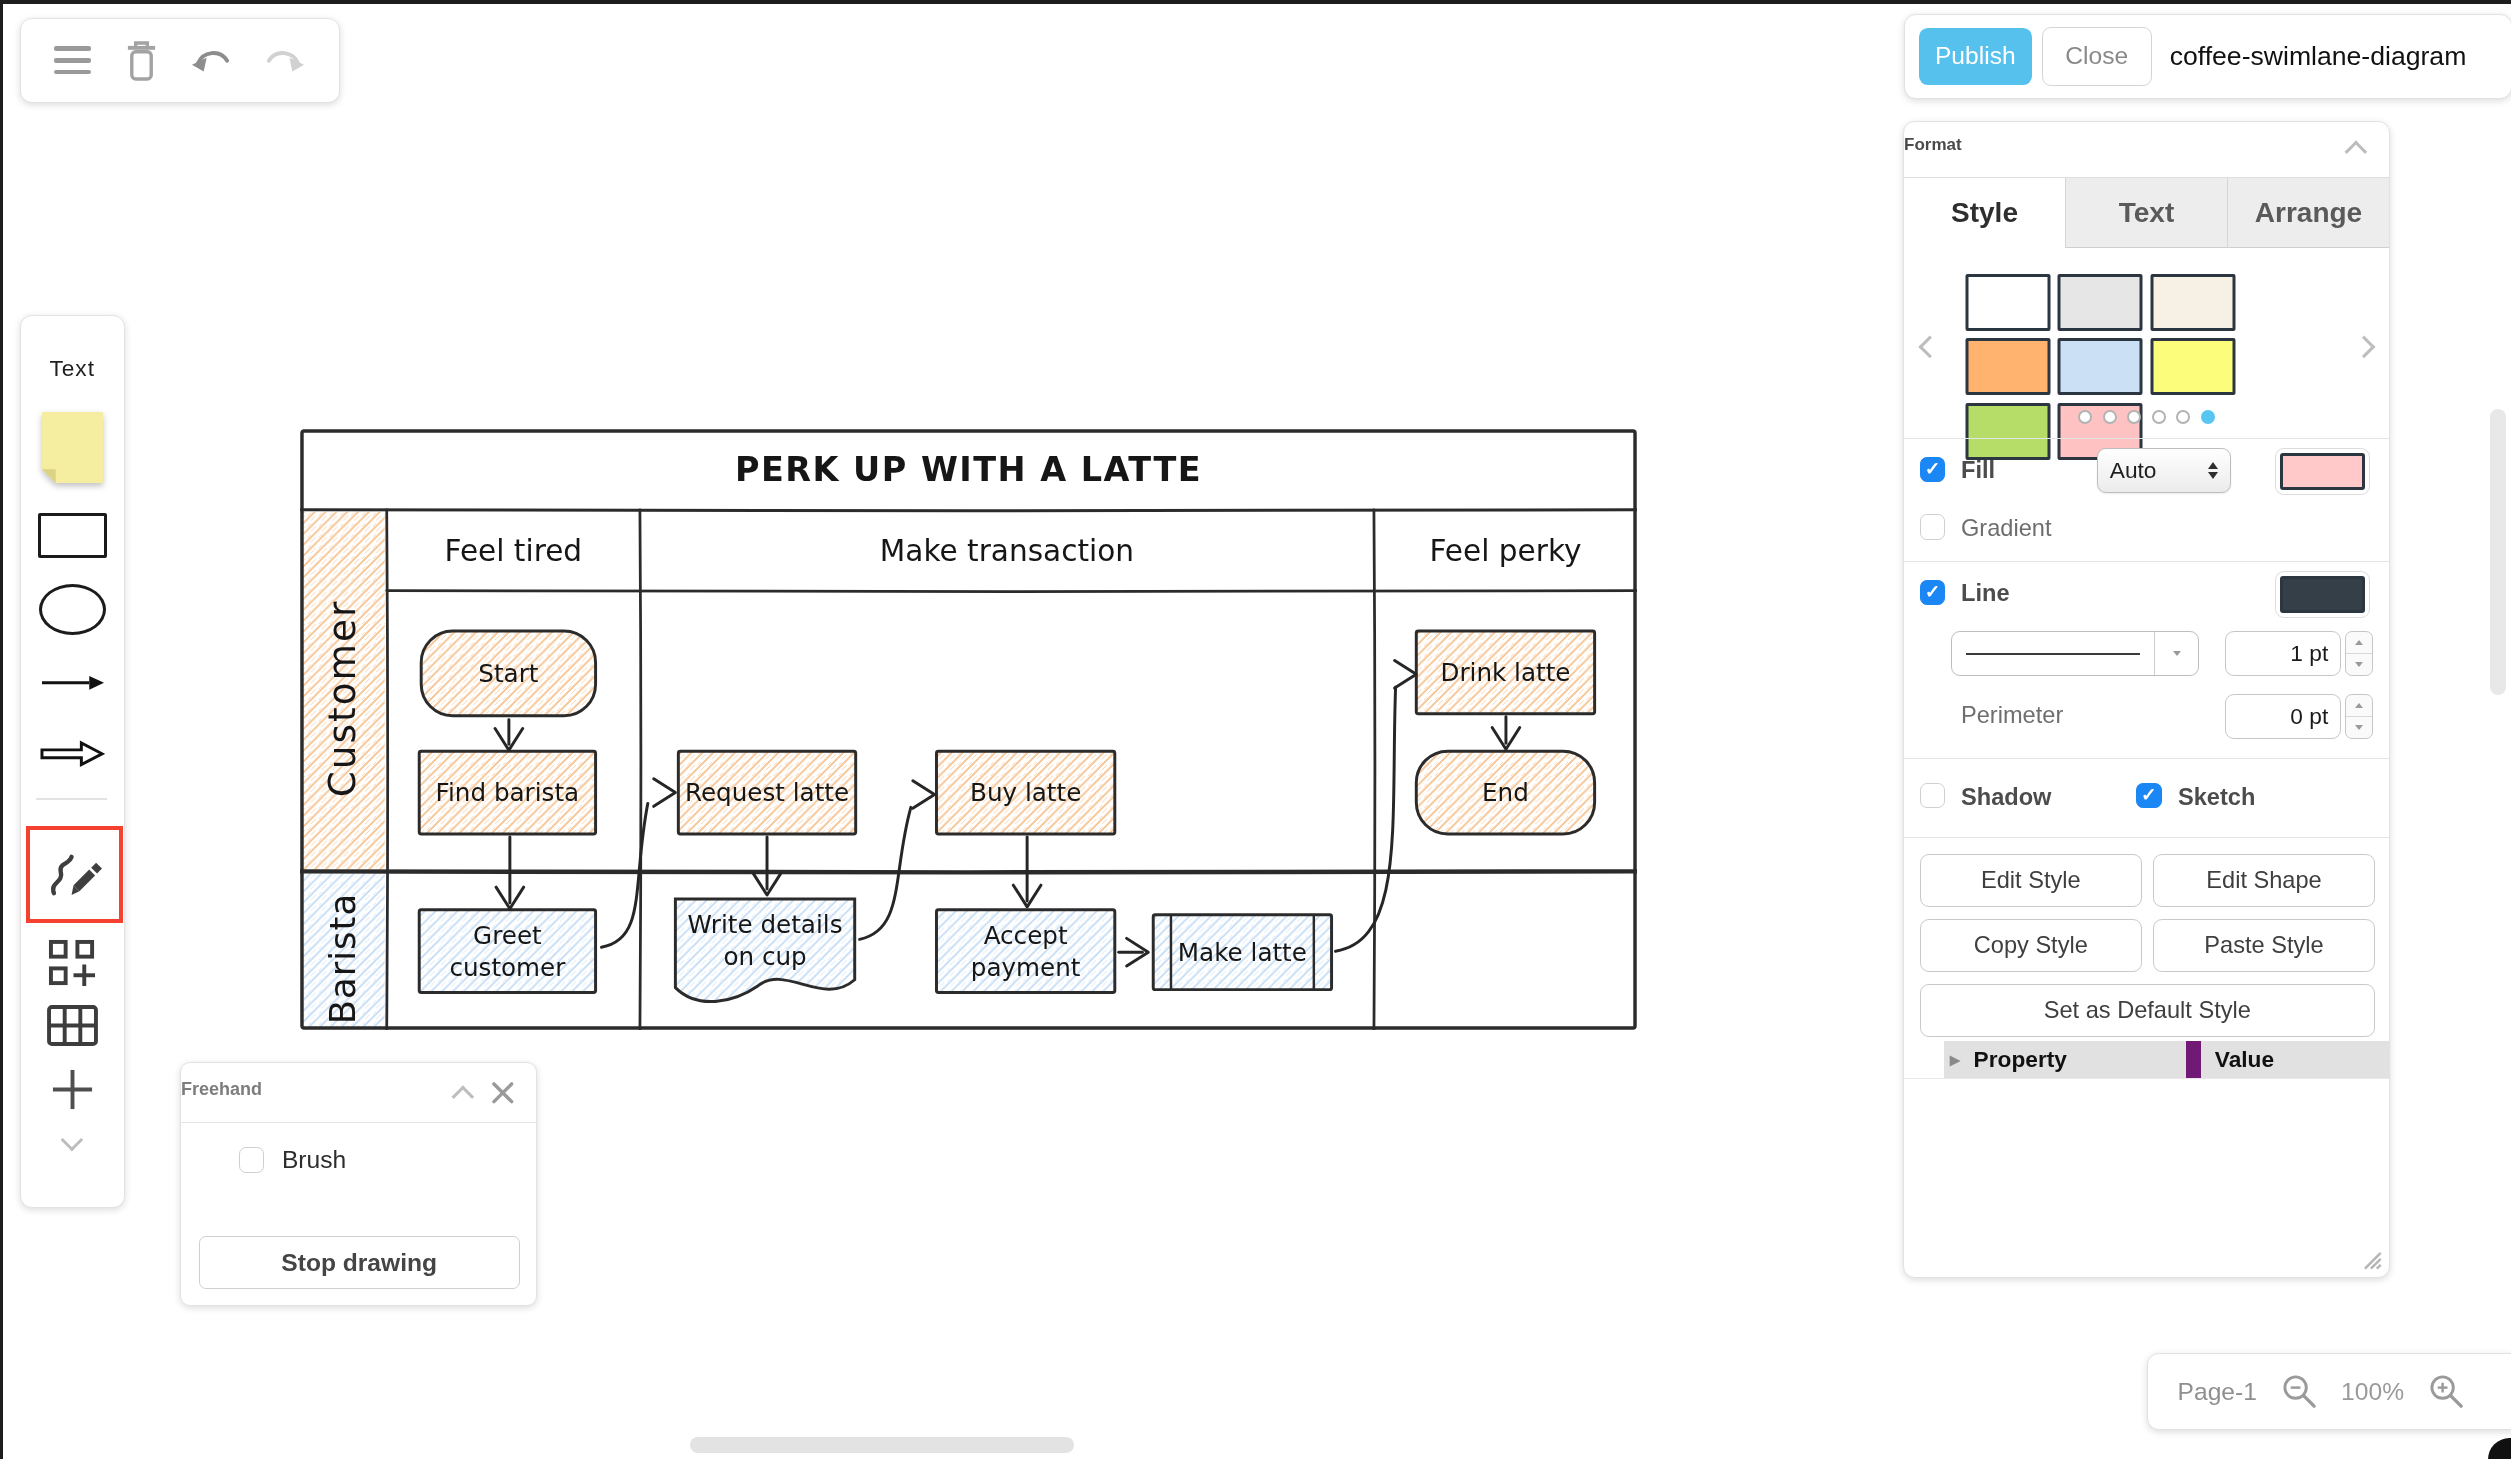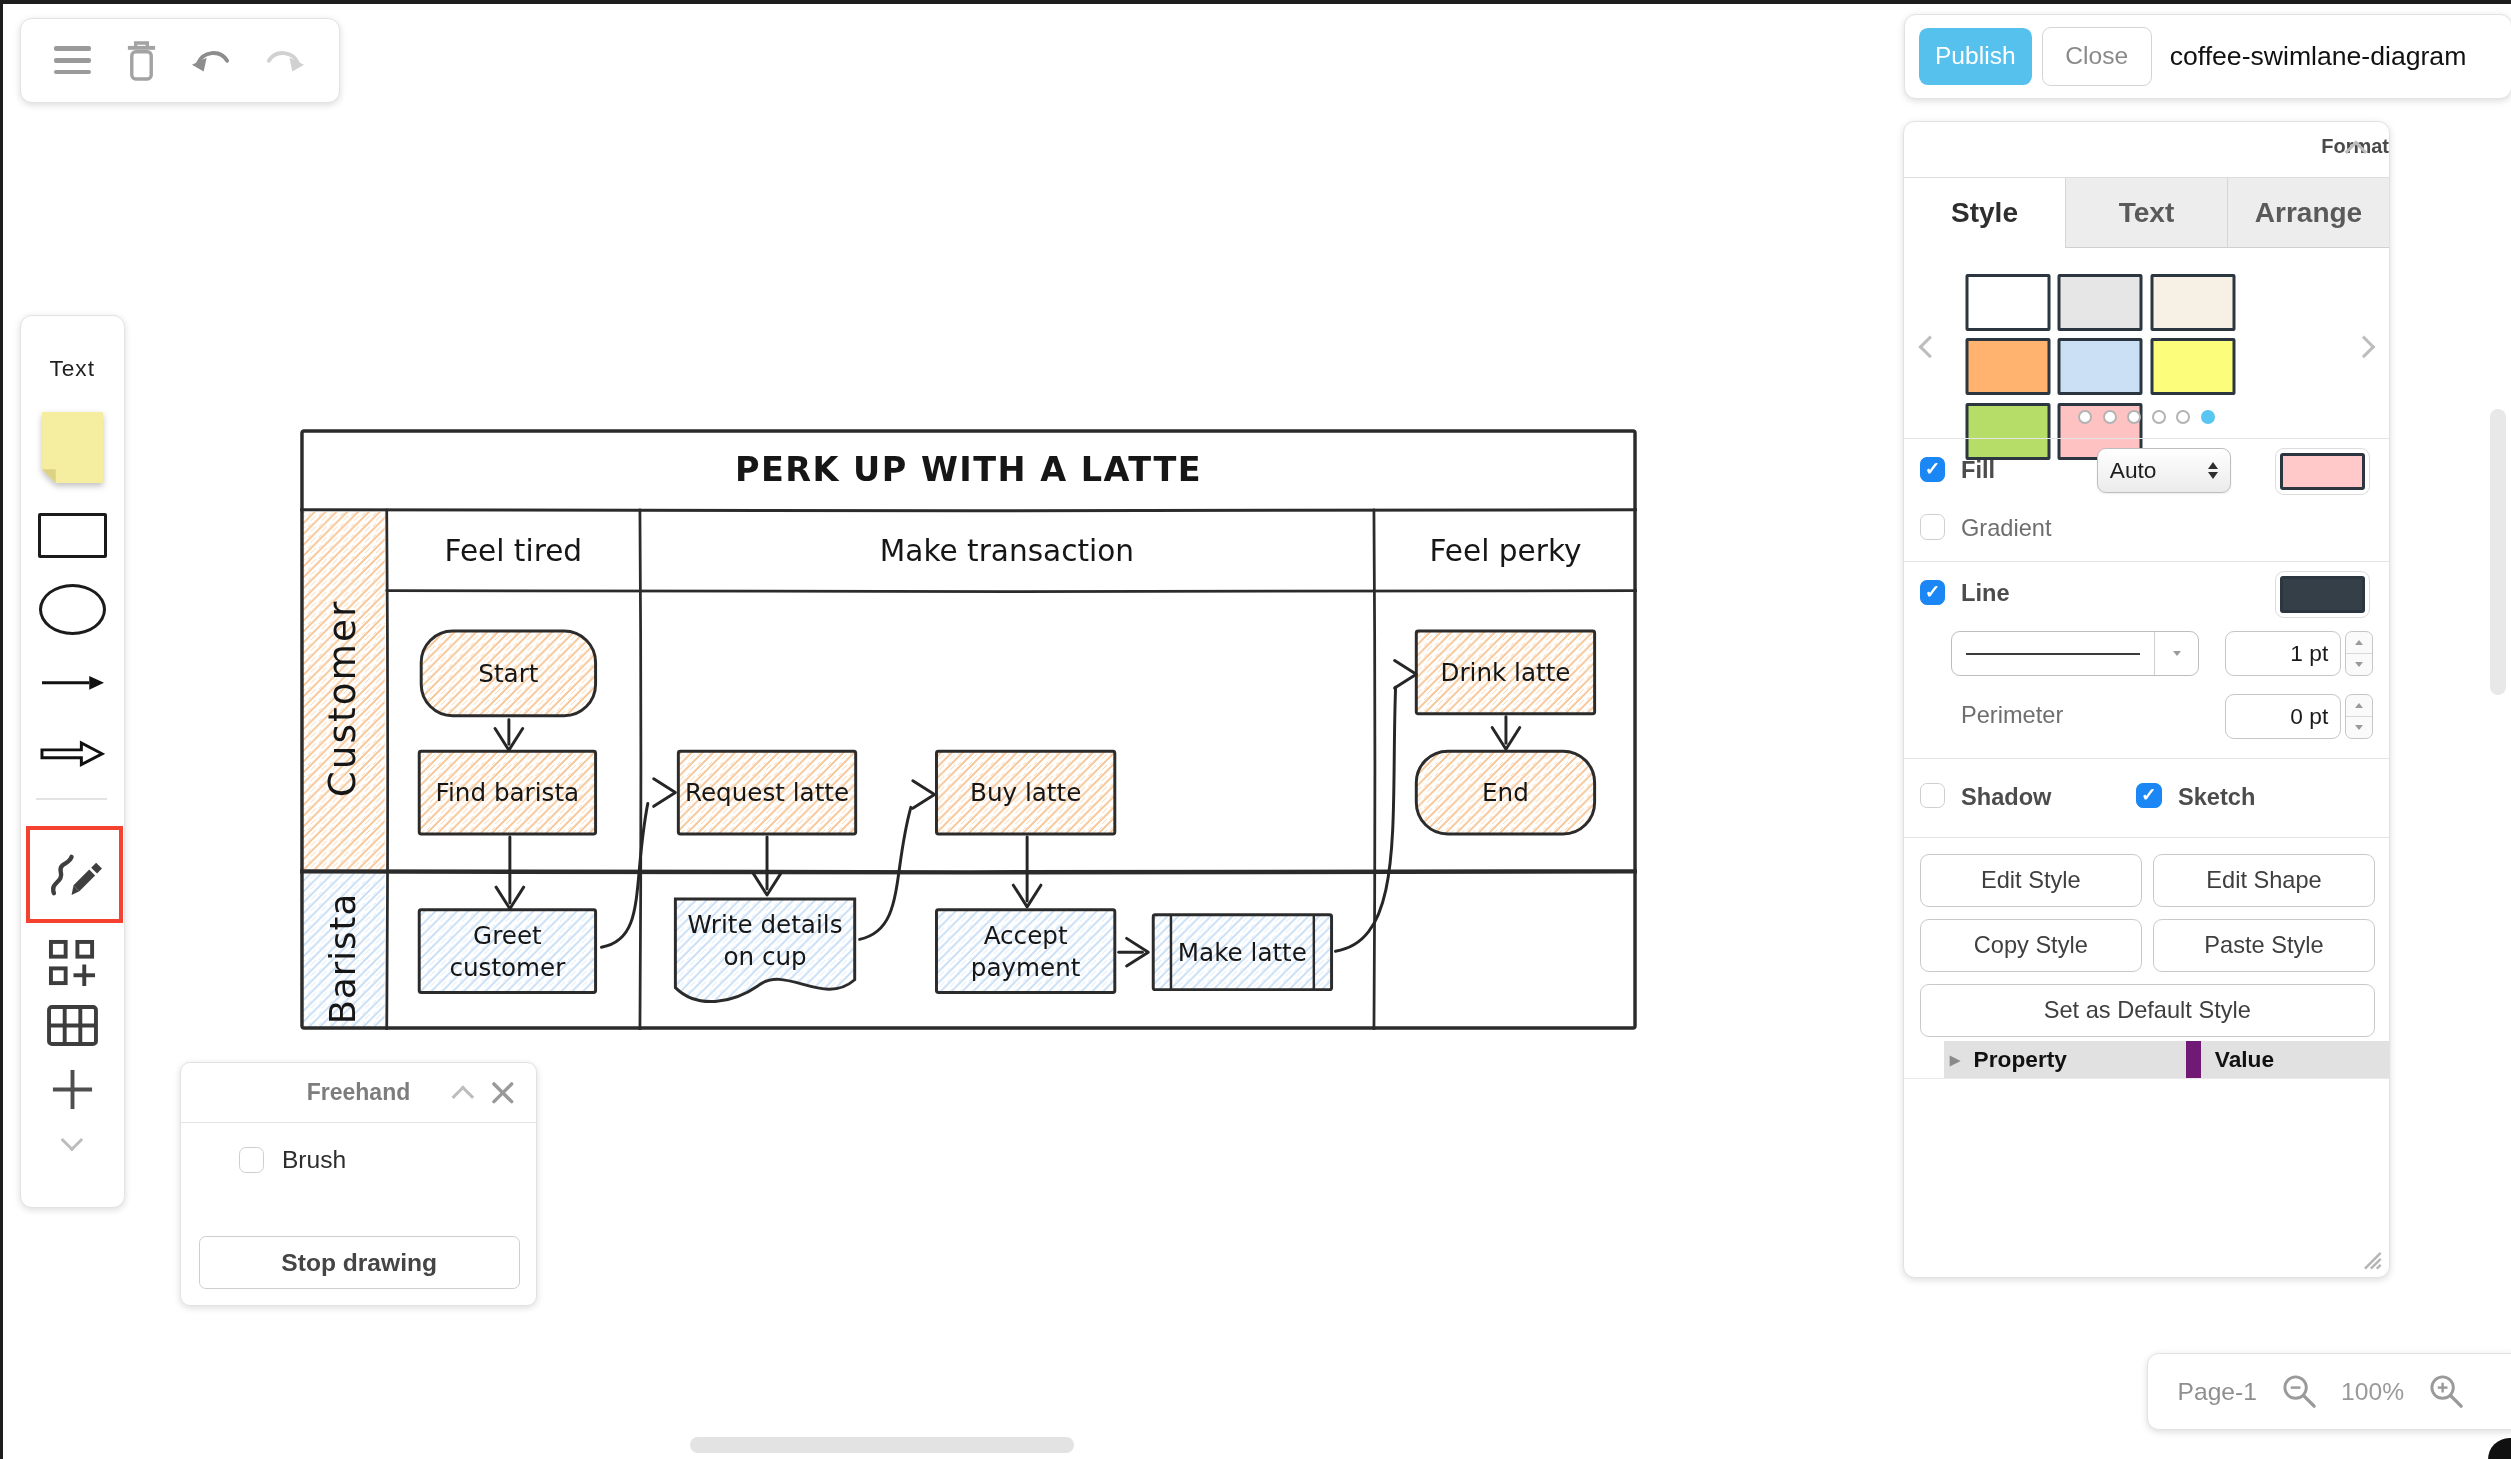--- a/index.html
+++ b/index.html
@@ -39,36 +39,36 @@
   .chev{display:inline-block;width:12.8px;height:12.8px;border-right:3.4px solid #bdbdbd;
         border-bottom:3.4px solid #bdbdbd;}
   .chev.down{transform:rotate(45deg);}
   .chev.up{transform:rotate(-135deg);}
   .chev.left{transform:rotate(135deg);}
   .chev.right{transform:rotate(-45deg);}
 
   
   #freehand-dialog{left:180px;top:1062px;width:355px;height:242px;border-radius:9.9px;}
   #fh-header{position:relative;height:59px;border-bottom:1px solid #e4e4e4;}
-  #fh-title{position:absolute;left:0;right:0;top:15.8px;text-align:center;font-size:23px;
+  #fh-title{position:absolute;left:0;right:0;top:15.8px;font-size:18px;
             font-weight:bold;color:#7d7d7d;}
   .cb{display:inline-block;width:25.6px;height:25.6px;border-radius:6.9px;border:1.5px solid #cfcfcf;
       background:#fff;box-sizing:border-box;position:relative;}
   .cb.on{background:#1b87f4;border-color:#1b87f4;}
   .cb.on::after{content:"\2713";position:absolute;left:3.9px;top:0px;color:#fff;font-size:18.7px;font-weight:bold;}
   #stop-btn{position:absolute;left:17.7px;top:173px;width:319px;height:51px;border:1.5px solid #cfcfcf;
             border-radius:6.9px;display:flex;align-items:center;justify-content:center;
             font-size:24.6px;font-weight:bold;color:#454545;background:#fff;}
 
   
   #format-panel{left:1903px;top:121px;width:485px;height:1155px;border-radius:11.8px;
                 display:flex;flex-direction:column;overflow:hidden;}
   .fp-sec{position:relative;border-top:1px solid #e4e4e4;box-sizing:border-box;}
   #fp-header{height:55px;border-top:none;}
-  #fp-title{position:absolute;left:0;right:0;top:12.8px;text-align:right;font-size:20px;
+  #fp-title{position:absolute;left:0;right:0;top:12.8px;text-align:left;font-size:17px;
             font-weight:bold;color:#4a4a4a;}
   #fp-tabs{height:71px;display:flex;border-top:1px solid #dedede;}
   .fp-tab{flex:1;display:flex;align-items:center;justify-content:center;font-size:28px;
           font-weight:600;color:#5a5a5a;background:#ededed;border-bottom:1px solid #cfcfcf;
           border-left:1px solid #d6d6d6;box-sizing:border-box;}
   .fp-tab:first-child{border-left:none;}
   .fp-tab.active{background:#fff;color:#2e2e2e;border-bottom:none;}
   #fp-swatches{height:190px;border-top:none;}
   #swatch-grid{position:absolute;left:50%;top:25.6px;transform:translateX(-50%);width:363px;
                display:flex;flex-wrap:wrap;gap:7.9px;}

